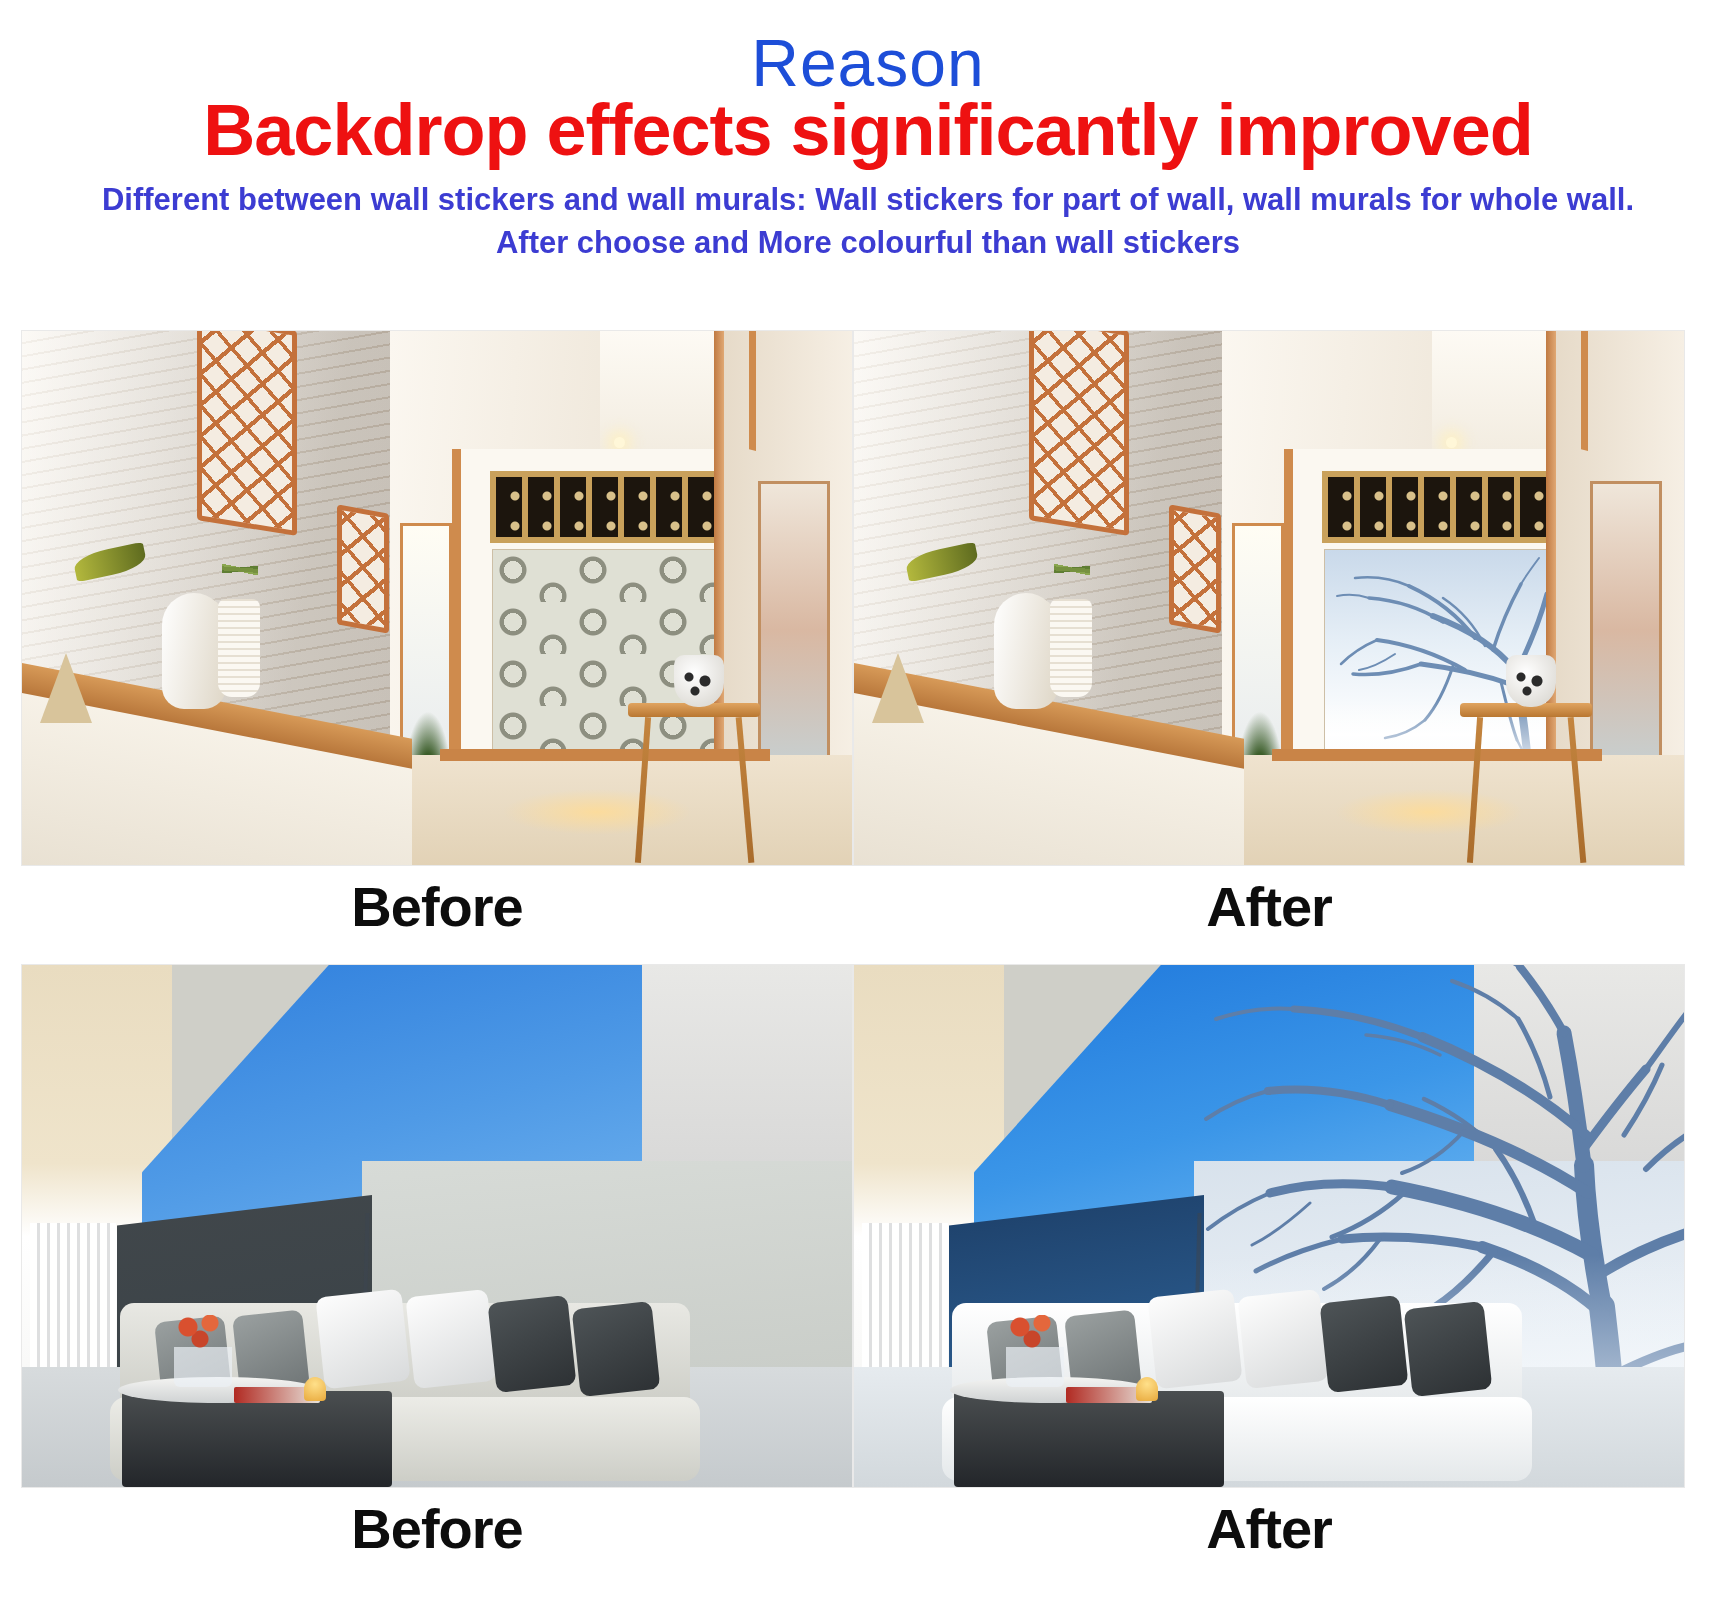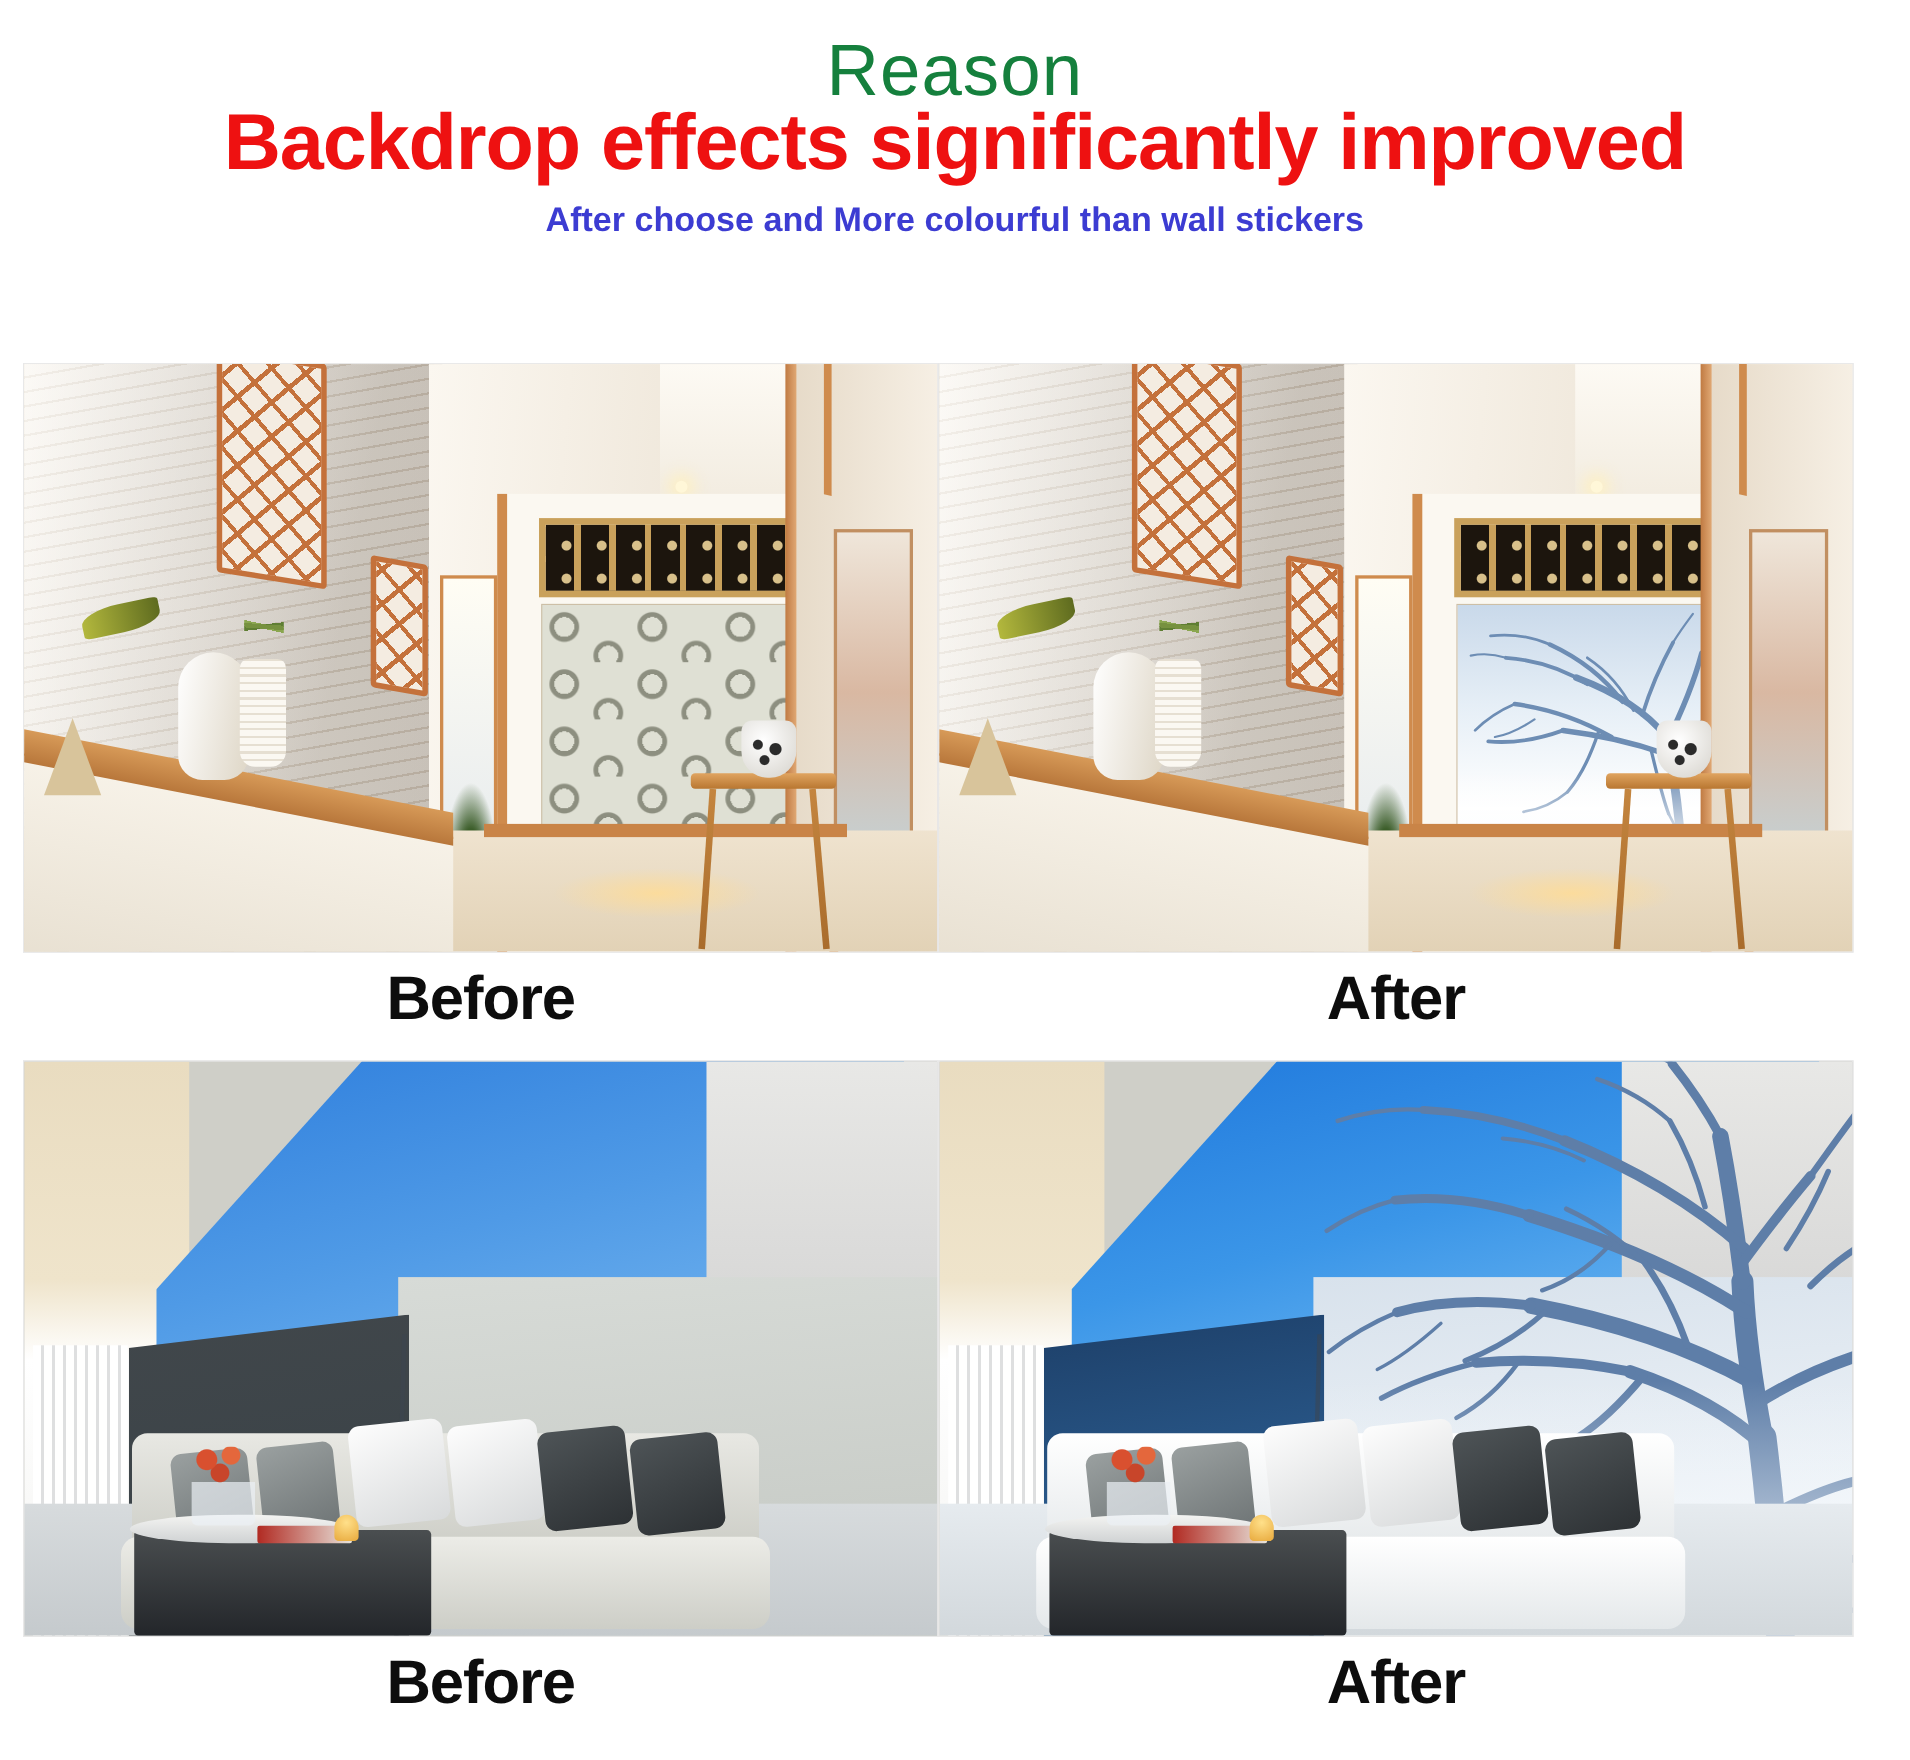--- a/index.html
+++ b/index.html
@@ -13,21 +13,21 @@
     position: relative;
   }
 
   
   .header { width: 1736px; padding-top: 30px; text-align: center; }
 
   .eyebrow {
     font-size: 66px;
     line-height: 66px;
     font-weight: 400;
-    color: #15803d;
+    color: #1d4ed8;
     letter-spacing: 1px;
     font-family: "Liberation Sans", sans-serif;
   }
 
   .headline {
     font-size: 72px;
     line-height: 80px;
     font-weight: bold;
     color: #ee1111;
     letter-spacing: -1px;
@@ -375,20 +375,21 @@
     border-radius: 50% 50% 4px 4px;
   }
 </style>
 </head>
 <body>
 
 <div class="header">
   <div class="eyebrow">Reason</div>
   <div class="headline">Backdrop effects significantly improved</div>
   <div class="subtitle">
+    <span>Different between wall stickers and wall murals: Wall stickers for part of wall, wall murals for whole wall.</span>
     <span class="l2">After choose and More colourful than wall stickers</span>
   </div>
 </div>
 
 <div class="grid">
 
   <div class="row">
 
     <div class="cell">
       <div class="photo">

